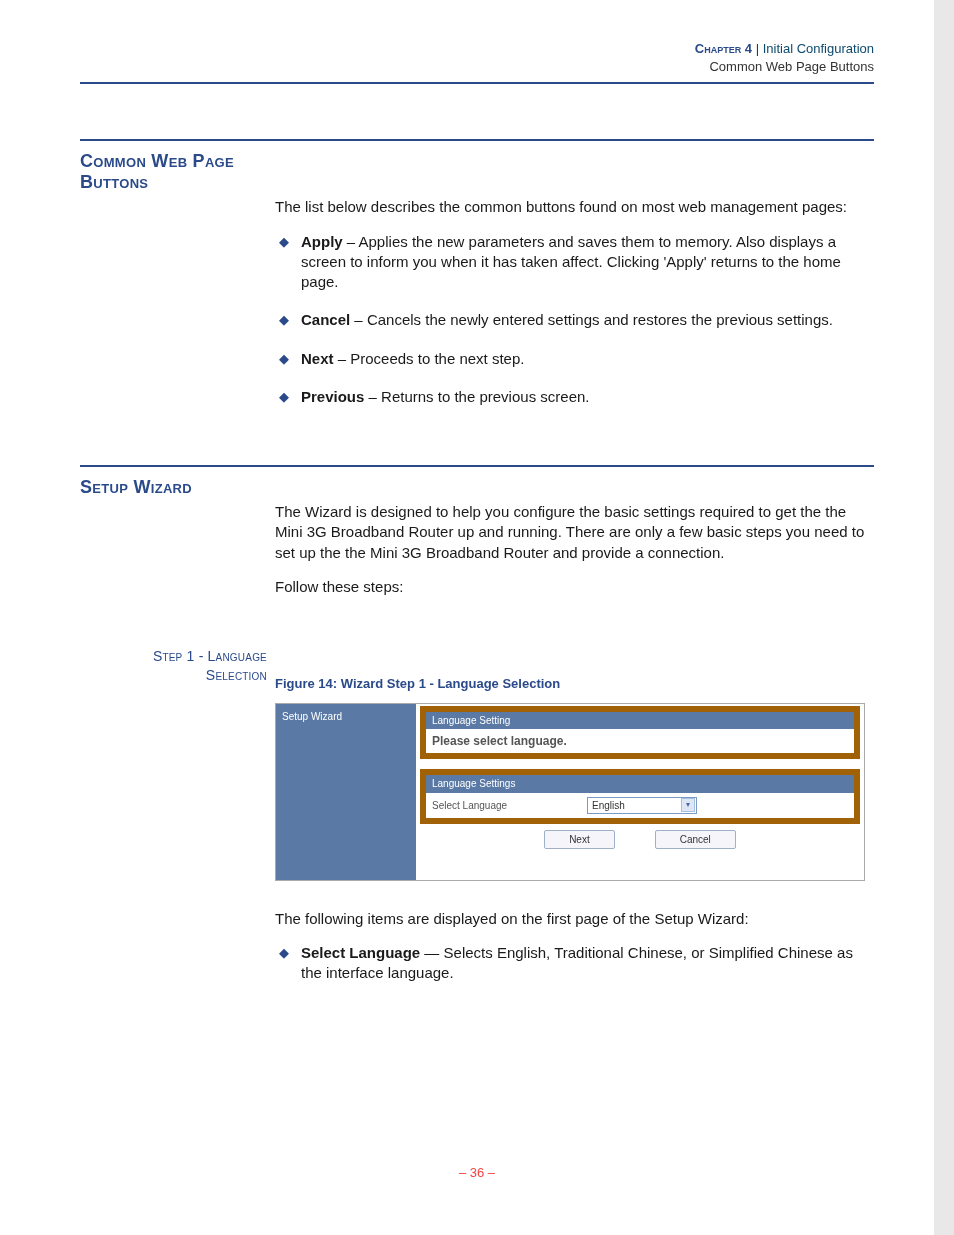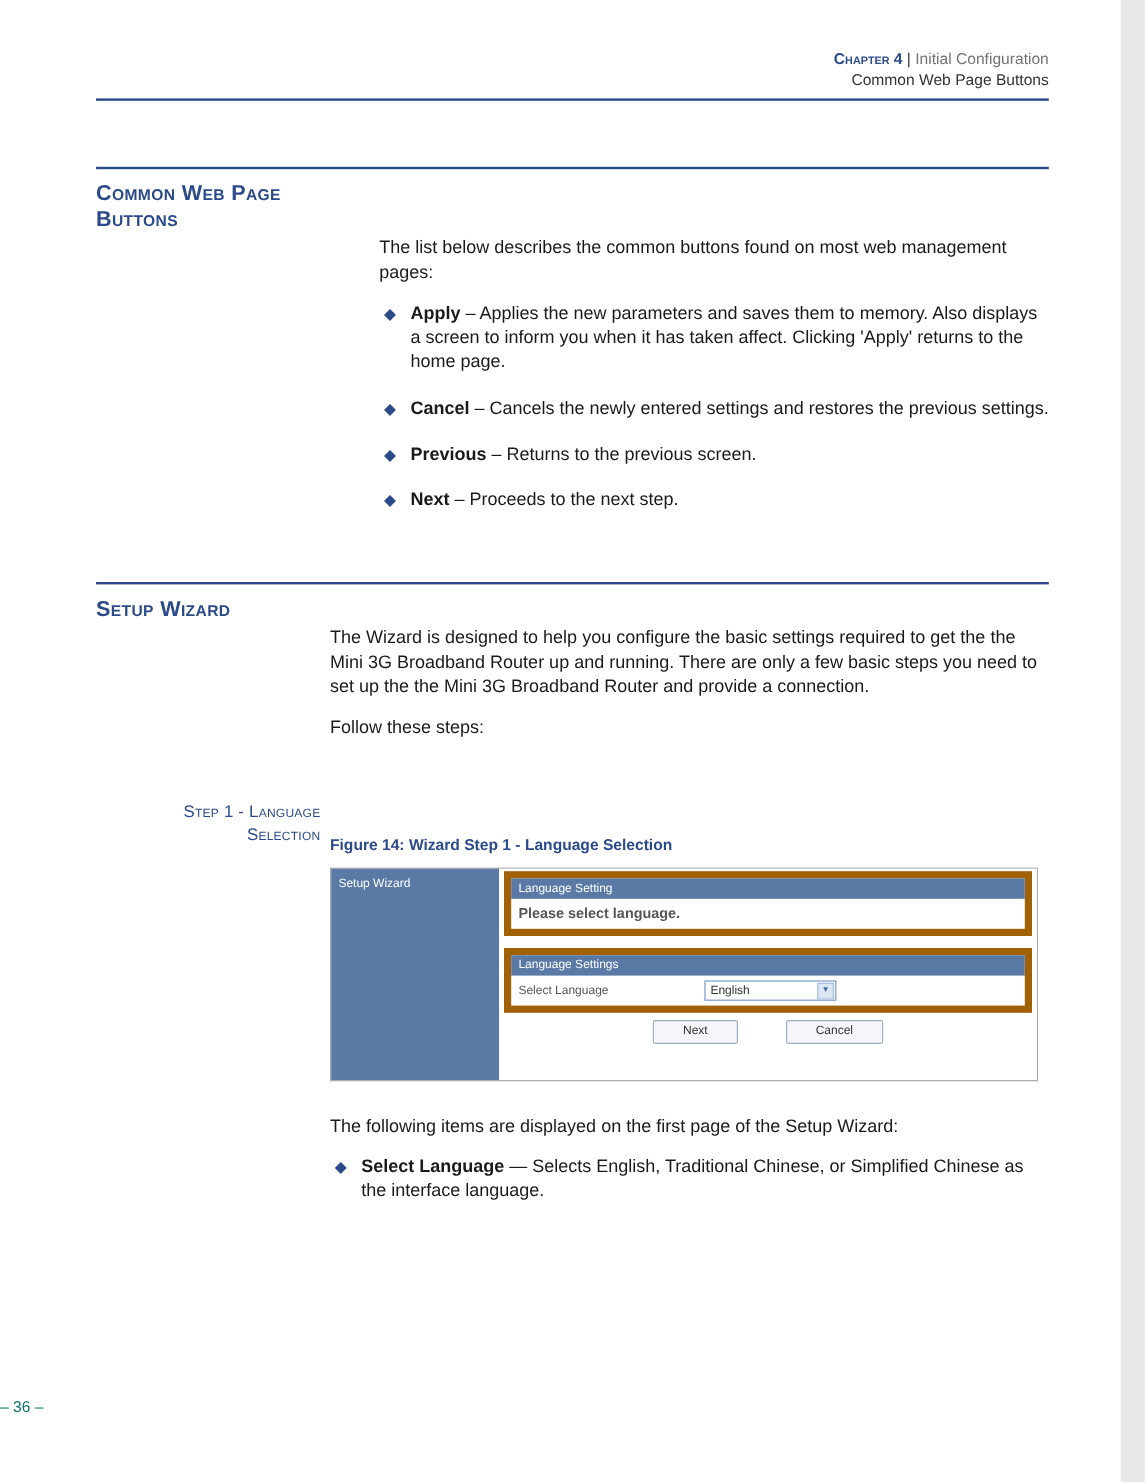--- a/index.html
+++ b/index.html
@@ -17,21 +17,21 @@
   }
   .header-area {
     text-align: right;
     font-size: 13px;
     line-height: 1.4;
     padding-bottom: 6px;
     border-bottom: 2px solid #2a4a8a;
   }
   .header-chapter { color: #2a4a8a; display: inline; }
   .header-sep { color: #333; }
-  .header-title { color: #737373; display: inline; }
+  .header-title { color: #0c4a6e; display: inline; }
   .header-sub { color: #333; display: block; }
   .section {
     margin-top: 55px;
   }
   .section-rule {
     border: none;
     border-top: 2px solid #2a4a8a;
     margin-bottom: 10px;
   }
   .section-title {
@@ -171,22 +171,23 @@
   }
   .fake-btn {
     border: 1px solid #a0b0c8;
     background: #f5f5fa;
     padding: 2px 24px;
     font-size: 10px;
     border-radius: 2px;
     color: #333;
   }
   .page-number {
-    font-size: 13px;
-    color: #0f766e;
+    text-align: center;
+    font-size: 13px;
+    color: #ef4444;
     position: absolute;
     bottom: 55px;
     left: 0; right: 0;
   }
   .right-edge {
     position: absolute;
     top: 0; right: 0; bottom: 0;
     width: 20px;
     background: #e8e8e8;
   }
@@ -204,29 +205,29 @@
   </div>
 
   <div class="section">
     <hr class="section-rule">
     <div class="two-col">
       <div class="left-col">
         <div class="section-title" style="text-align:left; margin-left:-0px;">Common Web Page Buttons</div>
       </div>
       <div class="right-col"></div>
     </div>
-    <div class="two-col" style="margin-top:-20px;gap:41px;">
+    <div class="two-col" style="margin-top:-20px;">
       <div class="left-col"></div>
       <div class="right-col" style="margin-top:24px;">
         <p>The list below describes the common buttons found on most web management pages:</p>
         <ul class="bullet-list">
           <li><span class="bold-term">Apply</span><span> – Applies the new parameters and saves them to memory. Also displays a screen to inform you when it has taken affect. Clicking 'Apply' returns to the home page.</span></li>
           <li><span class="bold-term">Cancel</span><span> – Cancels the newly entered settings and restores the previous settings.</span></li>
+          <li><span class="bold-term">Next</span><span> – Proceeds to the next step.</span></li>
           <li><span class="bold-term">Previous</span><span> – Returns to the previous screen.</span></li>
-          <li><span class="bold-term">Next</span><span> – Proceeds to the next step.</span></li>
         </ul>
       </div>
     </div>
   </div>
 
   <div class="section" style="margin-top:40px;">
     <hr class="section-rule">
     <div class="two-col">
       <div class="left-col">
         <div class="section-title" style="text-align:left;">Setup Wizard</div>

